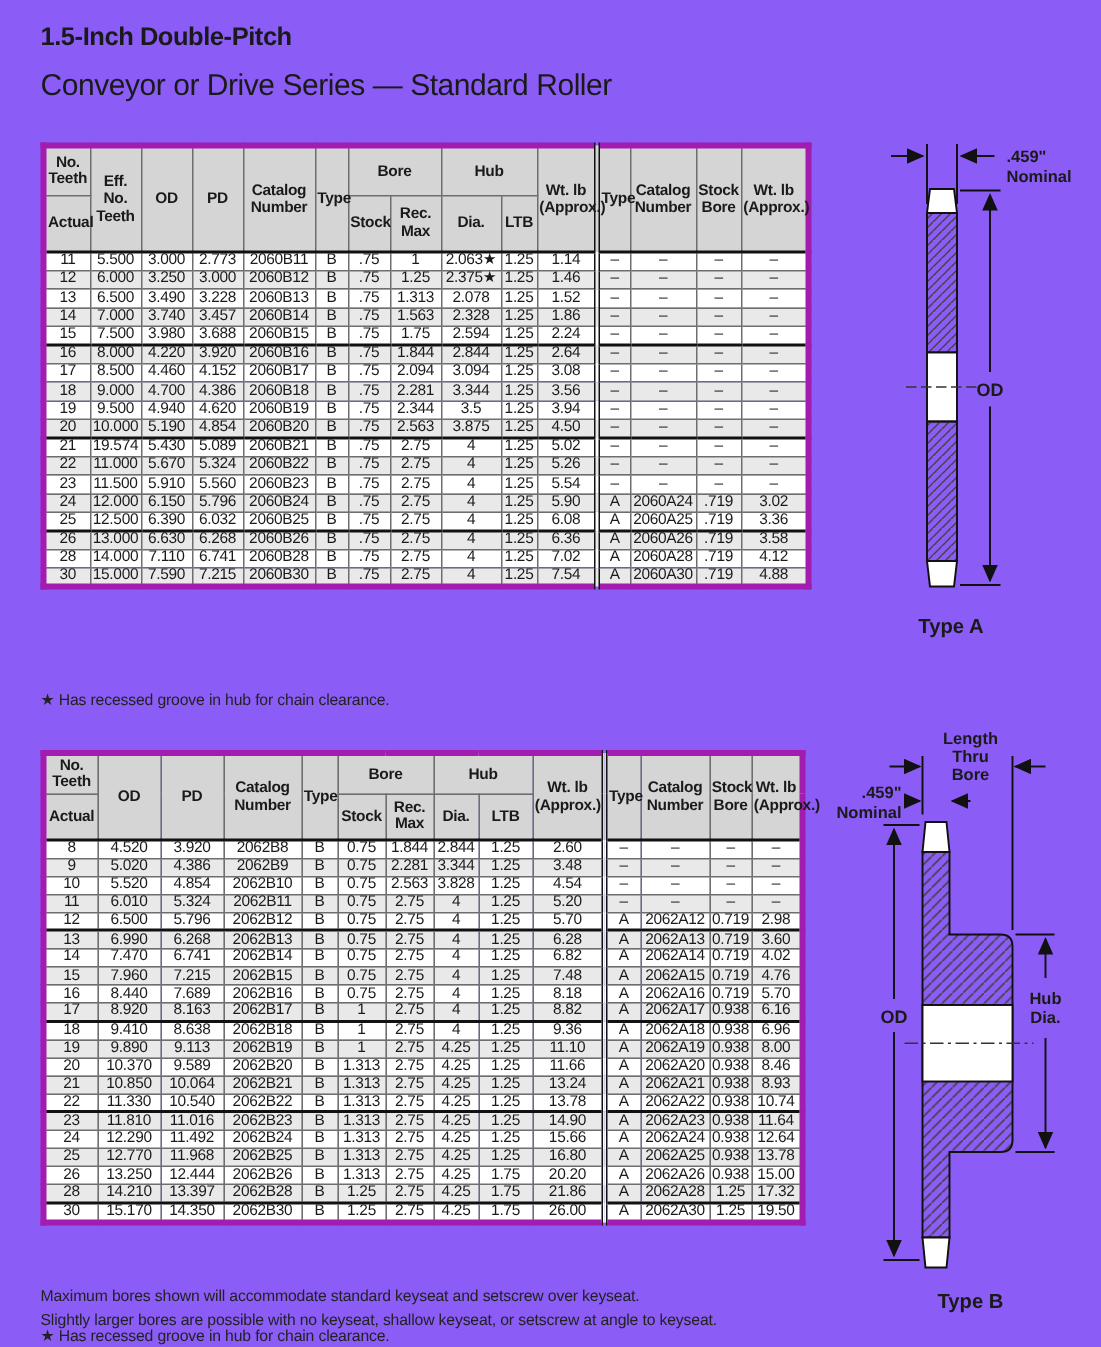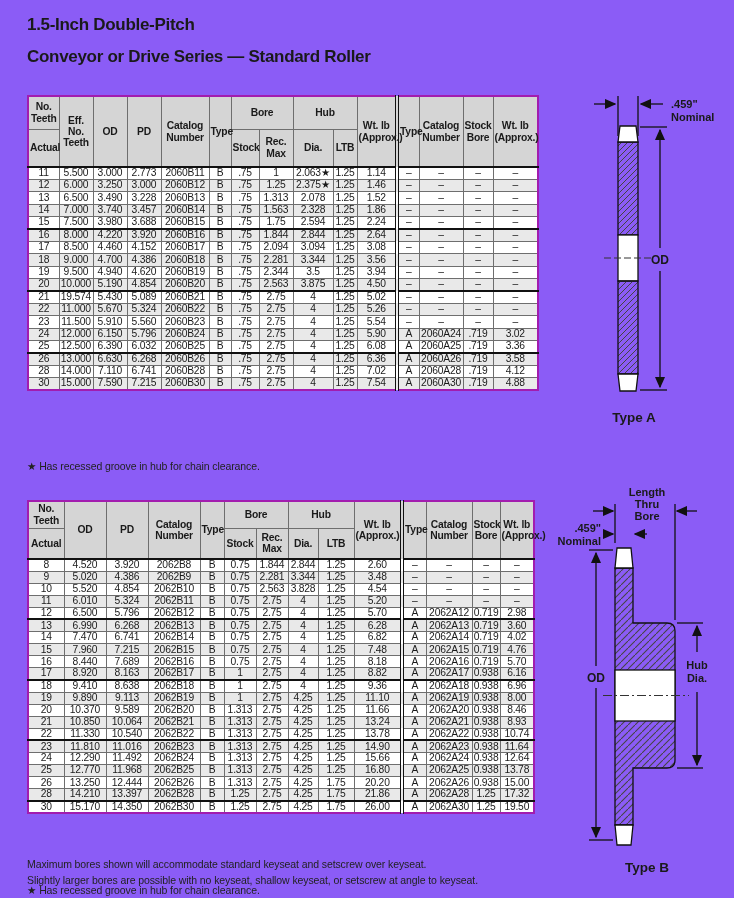--- a/index.html
+++ b/index.html
@@ -2,23 +2,23 @@
 <html style="--header-bg: #d5d5d5; --stripe: #e9e9e9;"><head>
 <meta charset="utf-8">
 <style>
   * { margin:0; padding:0; box-sizing:border-box; }
   html,body { background:#fff; }
   body { font-family:"Liberation Sans", sans-serif; color:#1a1a1a; }
   .page { position:relative; width:734px; height:898px; background:#8b5cf6; overflow:hidden; }
 
   .titleblock { position:absolute; left:27px; }
   .t-main { font-size:17px; font-weight:bold; letter-spacing:-0.3px; margin-bottom:11px; }
-  .t-sub  { font-size:17px; font-weight:bold; letter-spacing:-0.3px; line-height:22px; }
-
-  table.tbl { border-collapse:collapse; table-layout:fixed; border:2px solid #a21caf;padding-left:48px; }
+  .t-sub  { font-size:20px; font-weight:normal; letter-spacing:-0.3px; line-height:22px; }
+
+  table.tbl { border-collapse:collapse; table-layout:fixed; border:4px solid #a21caf;padding-left:48px; }
   .tbl th, .tbl td { border:1px solid #6e6e6e; text-align:center; vertical-align:middle; padding:0 1px; }
   .tbl th { background:var(--header-bg,#d5d5d5); font-weight:bold; font-size:10.3px;
             white-space:pre-line; line-height:1.1; letter-spacing:-0.2px; }
   .tbl thead { border-bottom:2px solid #111; }
   .tbl td { font-size:10.3px; line-height:1; letter-spacing:-0.2px; background:#fff; }
   #t1 td { height:12.4px; }
   #t2 td { height:12.1px; }
   .tbl tr.stripe td { background:var(--stripe,#e9e9e9); }
   .tbl tr.group-end td { border-bottom:2px solid #111; }
   .tbl .divL { border-left:4px double #111; }

